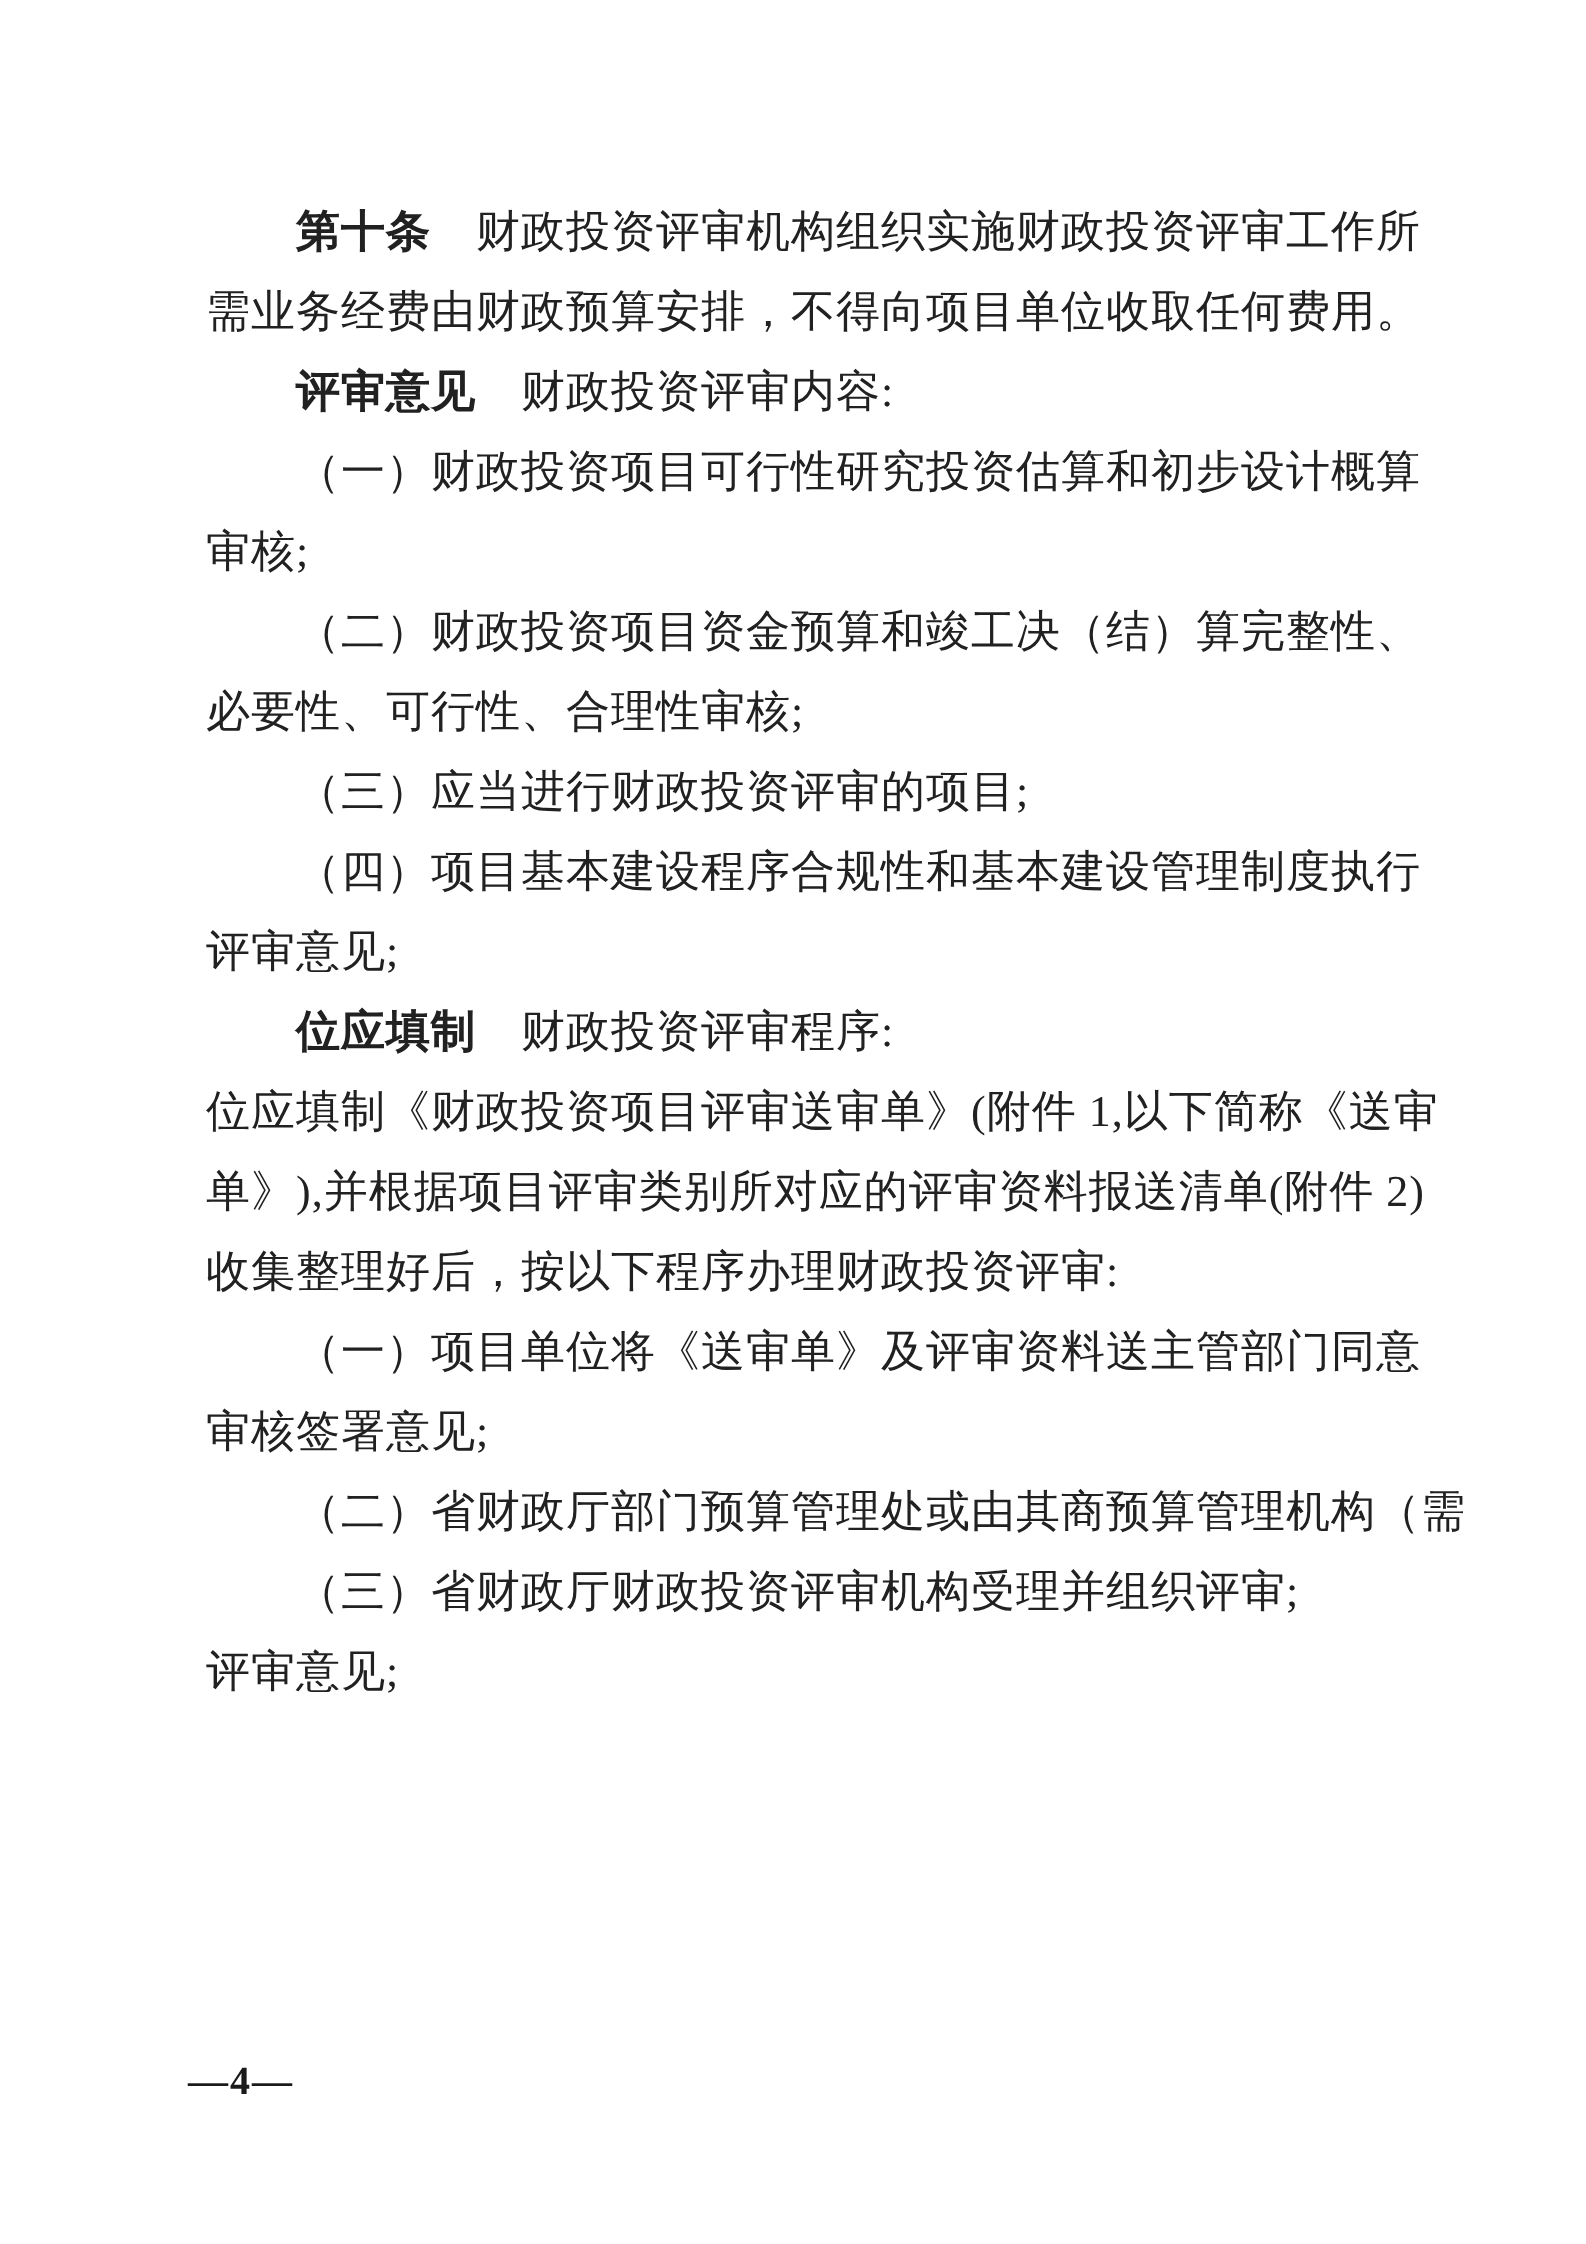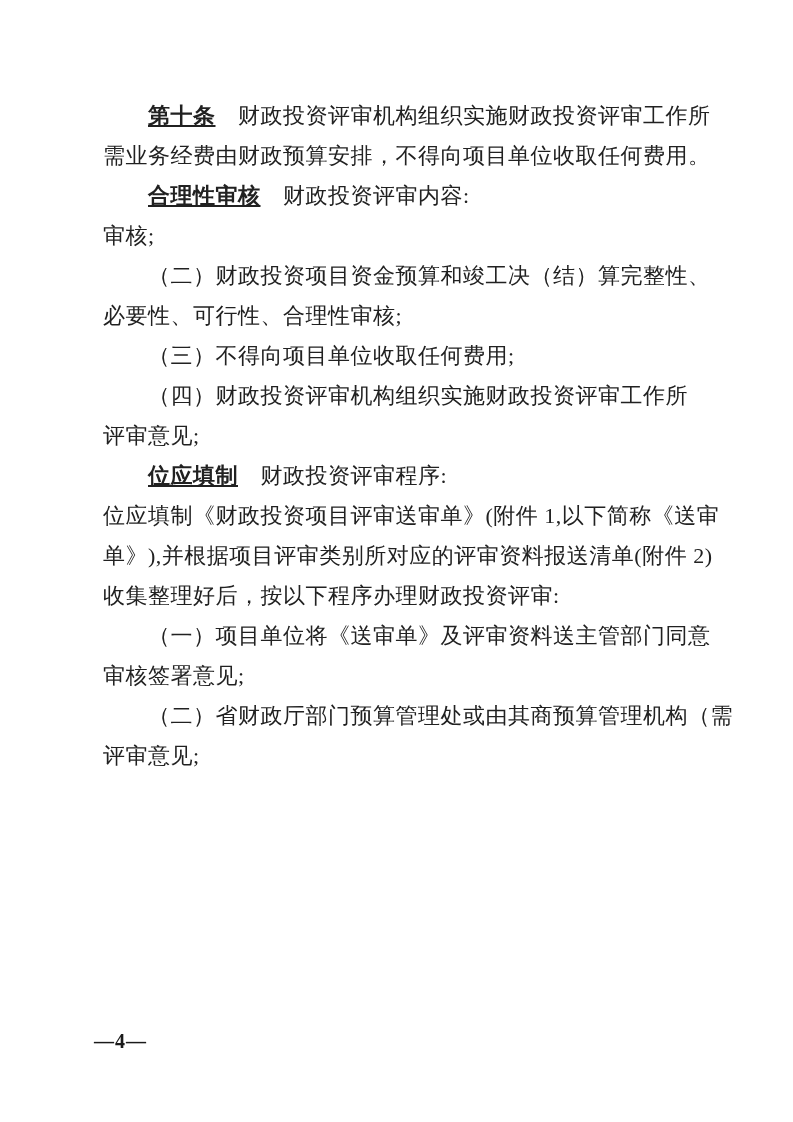--- a/index.html
+++ b/index.html
@@ -26,51 +26,52 @@
     font-size: 22px;
     line-height: 40px;
     white-space: pre;
     letter-spacing: 0.5px;
   }
   .line.indent {
     padding-left: 45px;
   }
   .head {
     font-weight: bold;
-    text-decoration: underline;
   }
   .page-number {
     position: absolute;
     left: 94px;
     top: 1029px;
     font-size: 20px;
     line-height: 24px;
     font-weight: bold;
     letter-spacing: 1px;
     font-family: "Liberation Serif", "DejaVu Serif", serif;
     color: #1a1a1a;
   }
 </style>
 </head>
 <body>
 
 <div class="page">
   <div class="text-block" id="doc-body">
       <div class="line indent"><span class="head">第十条</span>　财政投资评审机构组织实施财政投资评审工作所</div>
       <div class="line">需业务经费由财政预算安排，不得向项目单位收取任何费用。</div>
-      <div class="line indent"><span class="head">合理性审核</span>　财政投资评审内容:</div>
+      <div class="line indent"><span class="head">评审意见</span>　财政投资评审内容:</div>
+      <div class="line indent">（一）财政投资项目可行性研究投资估算和初步设计概算</div>
       <div class="line">审核;</div>
       <div class="line indent">（二）财政投资项目资金预算和竣工决（结）算完整性、</div>
       <div class="line">必要性、可行性、合理性审核;</div>
-      <div class="line indent">（三）不得向项目单位收取任何费用;</div>
-      <div class="line indent">（四）财政投资评审机构组织实施财政投资评审工作所</div>
+      <div class="line indent">（三）应当进行财政投资评审的项目;</div>
+      <div class="line indent">（四）项目基本建设程序合规性和基本建设管理制度执行</div>
       <div class="line">评审意见;</div>
       <div class="line indent"><span class="head">位应填制</span>　财政投资评审程序:</div>
       <div class="line">位应填制《财政投资项目评审送审单》(附件 1,以下简称《送审</div>
       <div class="line">单》),并根据项目评审类别所对应的评审资料报送清单(附件 2)</div>
       <div class="line">收集整理好后，按以下程序办理财政投资评审:</div>
       <div class="line indent">（一）项目单位将《送审单》及评审资料送主管部门同意</div>
       <div class="line">审核签署意见;</div>
       <div class="line indent">（二）省财政厅部门预算管理处或由其商预算管理机构（需</div>
+      <div class="line indent">（三）省财政厅财政投资评审机构受理并组织评审;</div>
       <div class="line">评审意见;</div>
     </div>
   <div class="page-number">—4—</div>
 </div>
 
 </body></html>

